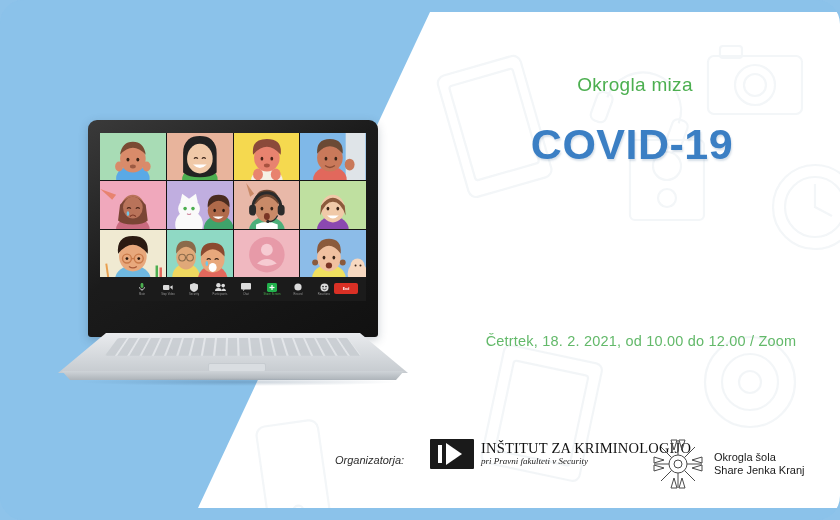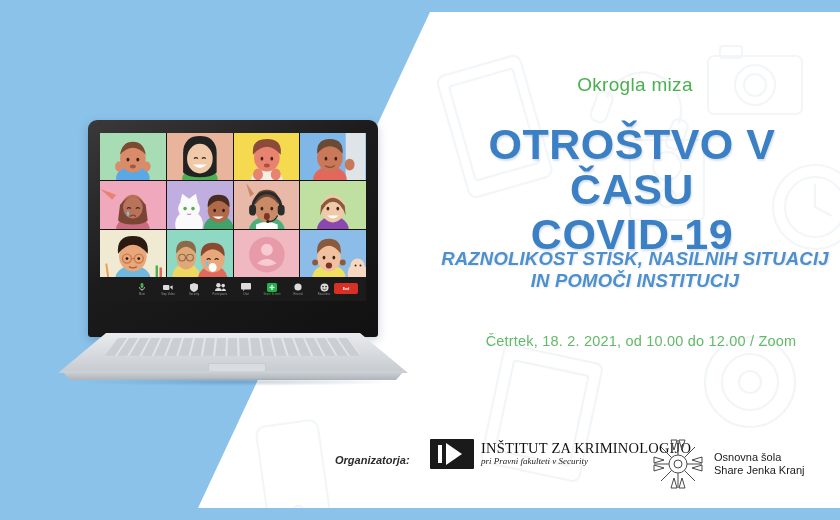--- a/index.html
+++ b/index.html
@@ -1,21 +1,21 @@
 <!DOCTYPE html>
 <html><head>
 <meta charset="utf-8">
 <style>
   * { margin:0; padding:0; box-sizing:border-box; }
   body {
     width:840px; height:520px; overflow:hidden;
     font-family:"Liberation Sans", sans-serif;
     background:#8ec3ea;
   }
-  .poster { position:relative; width:840px; height:520px; overflow:hidden; background:#8bc2eb; }
+  .poster { position:relative; width:840px; height:520px; overflow:hidden; background:#8bc2eb;border-radius:24px; }
 
   
   .bg-blue { position:absolute; inset:0; background:#8bc2ea; }
   .white-panel {
     position:absolute; top:12px; left:0; width:840px; height:496px;
     background:#ffffff;
     clip-path: polygon(430px 0px, 840px 0px, 840px 496px, 198px 496px);
   }
   .strip-top { position:absolute; top:0; left:0; width:840px; height:12px; background:#8bc2ea; }
   .strip-bottom { position:absolute; bottom:0; left:0; width:840px; height:12px; background:#8bc2ea; }
@@ -45,21 +45,21 @@
   }
   .datetime {
     position:absolute; top:333px; left:6px; width:410px;
     font-size:14.5px; color:#63b96a; letter-spacing:.2px;
   }
 
   
   .footer { position:absolute; left:0; bottom:28px; width:840px; height:60px; }
   .organizers-label {
     position:absolute; left:335px; top:22px;
-    font-size:11px; font-style:italic; font-weight:bold; color:#2b2b2b;
+    font-size:11px; font-style:italic; font-weight:normal; color:#2b2b2b;
   }
   .logo-ik { position:absolute; left:430px; top:7px; display:flex; align-items:center; gap:7px; }
   .ik-mark { width:44px; height:30px; background:#1a1a1a; position:relative; border-radius:1px; }
   .ik-mark:before {
     content:""; position:absolute; left:8px; top:6px; width:4px; height:18px; background:#fff;
   }
   .ik-mark:after {
     content:""; position:absolute; left:16px; top:4px; width:0; height:0;
     border-top:11px solid transparent; border-bottom:11px solid transparent;
     border-left:16px solid #fff;
@@ -436,26 +436,21 @@
     <div class="base"></div>
     <div class="keyboard"></div>
     <div class="trackpad"></div>
     <div class="base-lip"></div>
     <div class="laptop-shadow"></div>
   </div>
 
   <div class="content">
     <div class="eyebrow">Okrogla miza</div>
     <div class="title">
-      <span>OTROŠTVO V ČASU</span>
       <span class="l2">COVID-19</span>
-    </div>
-    <div class="subtitle">
-      <span>RAZNOLIKOST STISK, NASILNIH SITUACIJ</span><br>
-      <span>IN POMOČI INSTITUCIJ</span>
     </div>
     <div class="datetime">Četrtek, 18. 2. 2021, od 10.00 do 12.00 / Zoom</div>
   </div>
 
   <div class="footer">
     <div class="organizers-label">Organizatorja:</div>
 
     <div class="logo-ik">
       <div class="ik-mark"></div>
       <div>
@@ -471,21 +466,21 @@
           <path d="M28 19 L28 4 M28 37 L28 52 M19 28 L4 28 M37 28 L52 28"></path>
           <path d="M21.6 21.6 L11 11 M34.4 21.6 L45 11 M21.6 34.4 L11 45 M34.4 34.4 L45 45"></path>
           <path d="M24 14 l-3 -10 l6 0 z M32 14 l3 -10 l-6 0 z"></path>
           <path d="M14 24 l-10 -3 l0 6 z M14 32 l-10 3 l0 -6 z"></path>
           <path d="M42 24 l10 -3 l0 6 z M42 32 l10 3 l0 -6 z"></path>
           <path d="M24 42 l-3 10 l6 0 z M32 42 l3 10 l-6 0 z"></path>
           <circle cx="28" cy="28" r="4"></circle>
         </g>
       </svg>
       <div class="os-text">
-        <div>Osnovna šola</div>
+        <div>Okrogla šola</div>
         <div>Share Jenka Kranj</div>
       </div>
     </div>
   </div>
 
   <div class="strip-top"></div>
   <div class="strip-bottom"></div>
 </div>
 
 </body></html>

